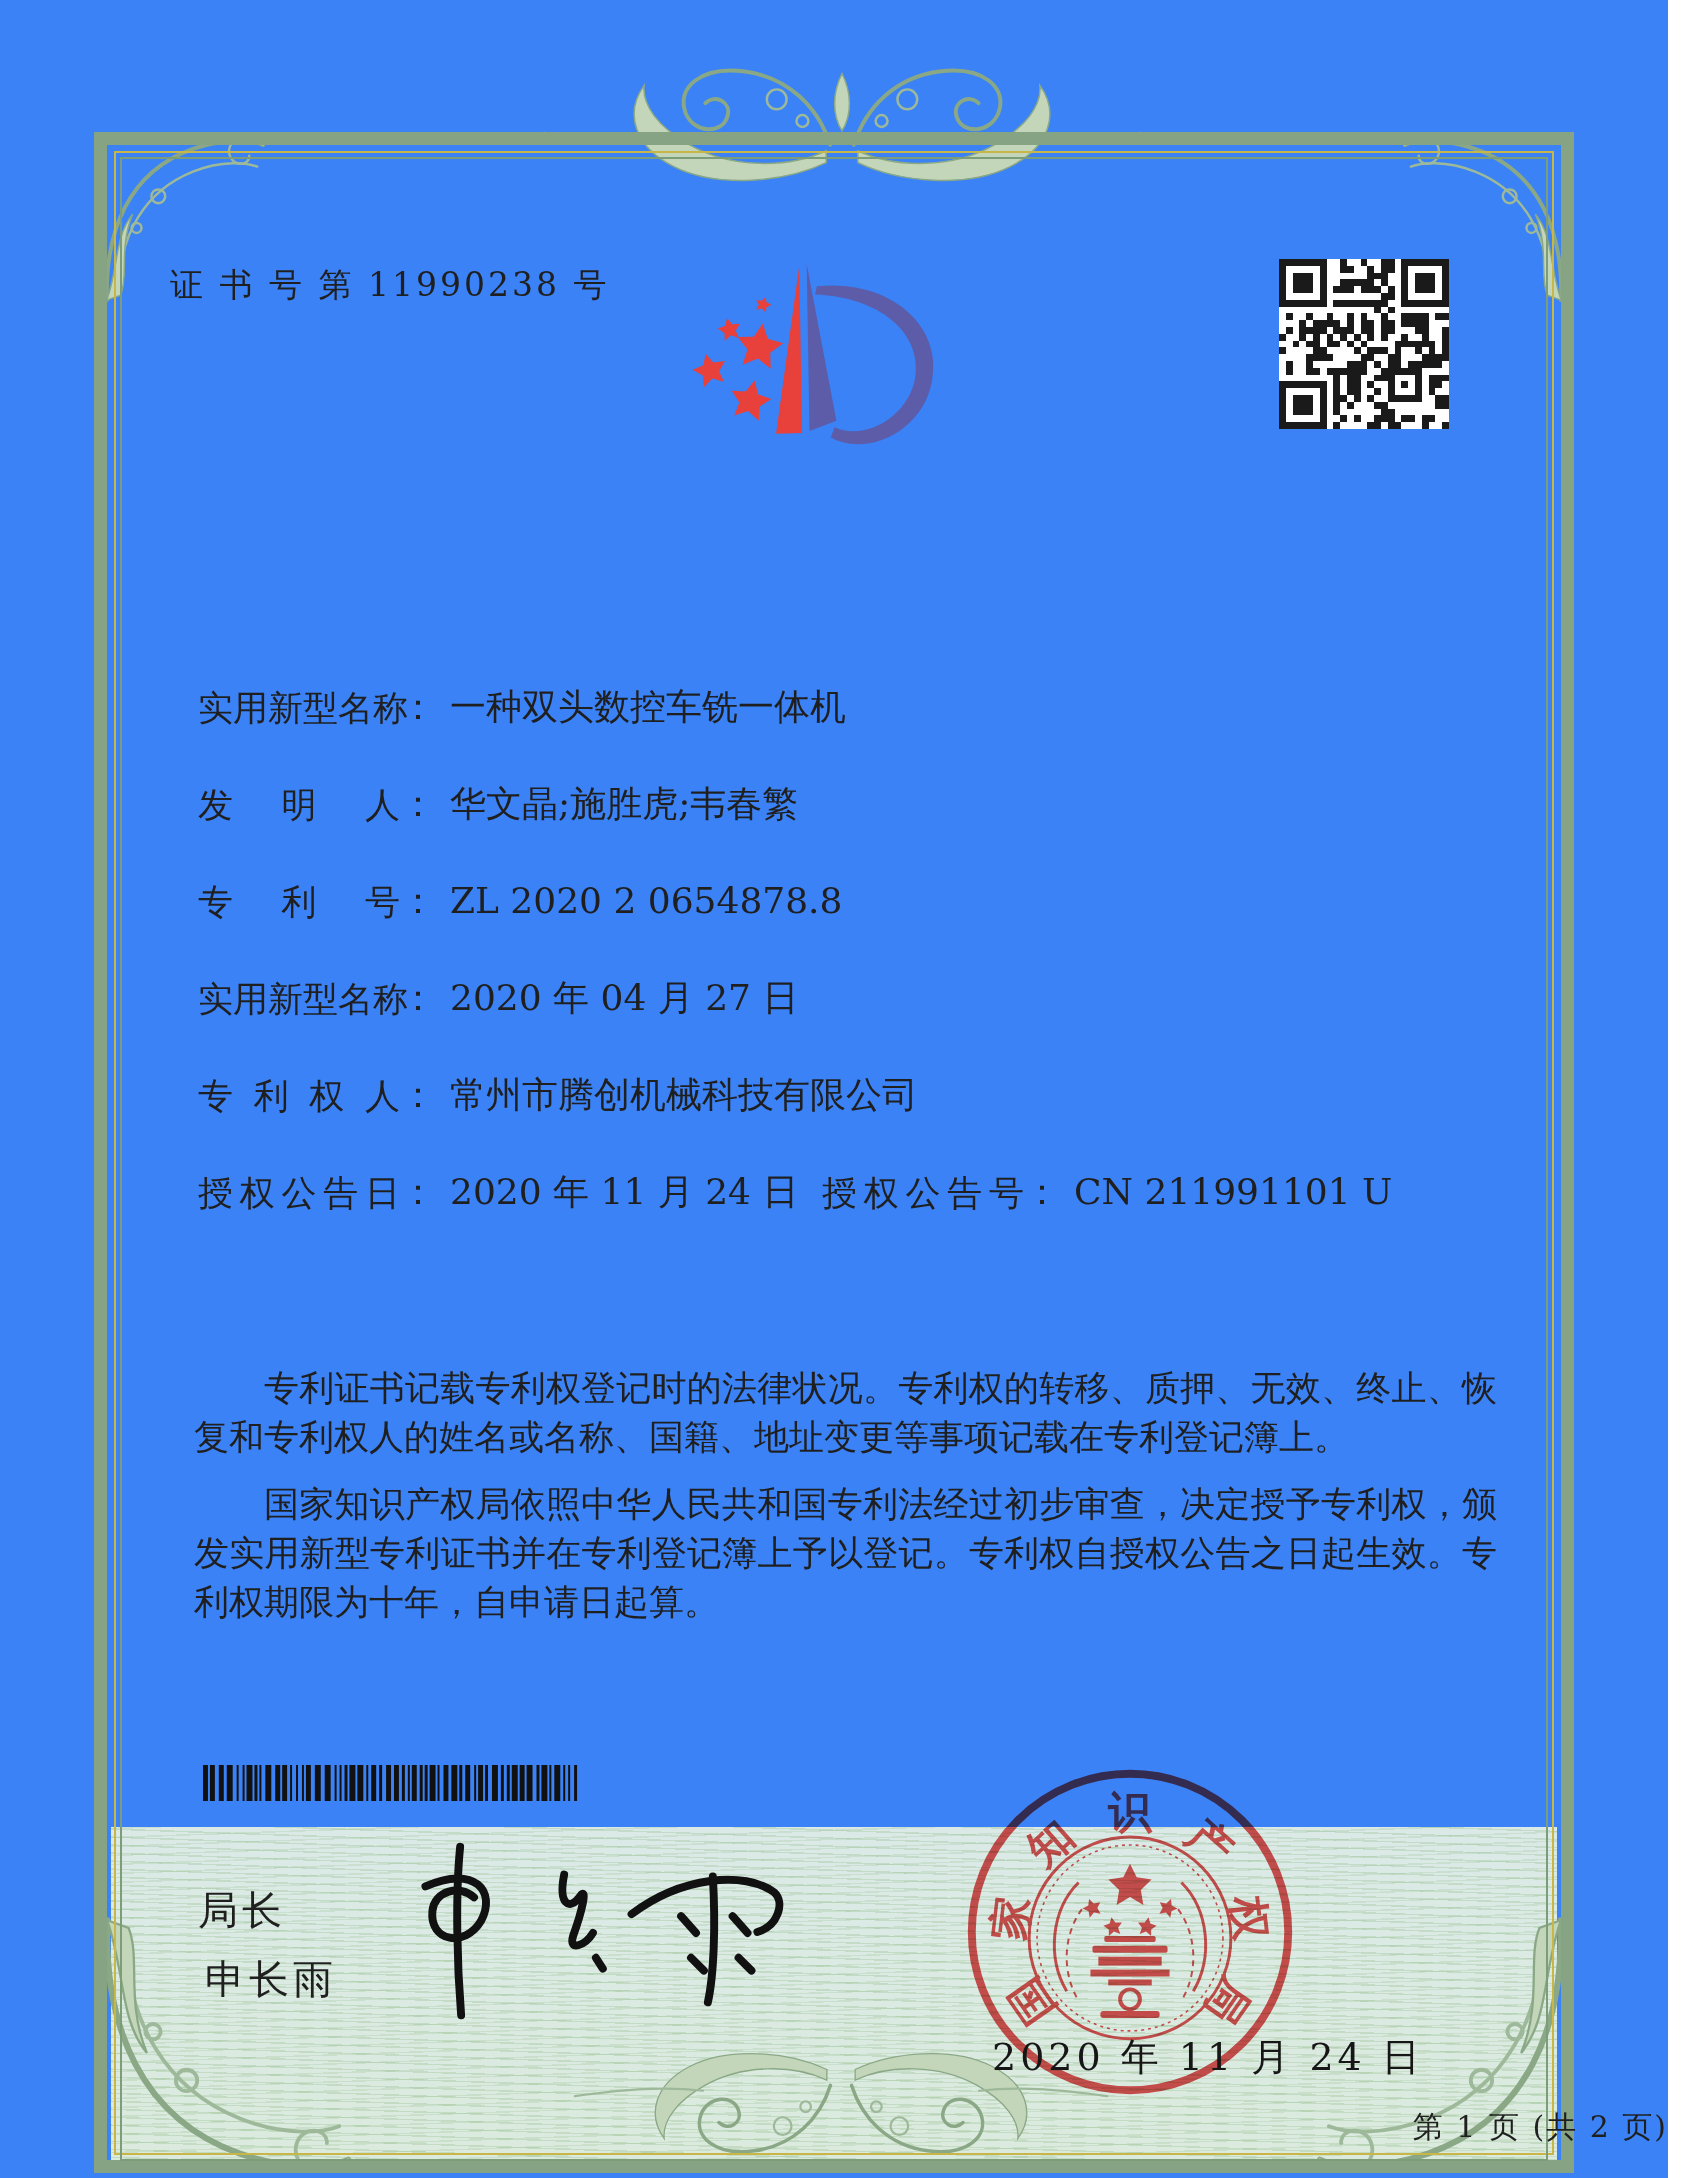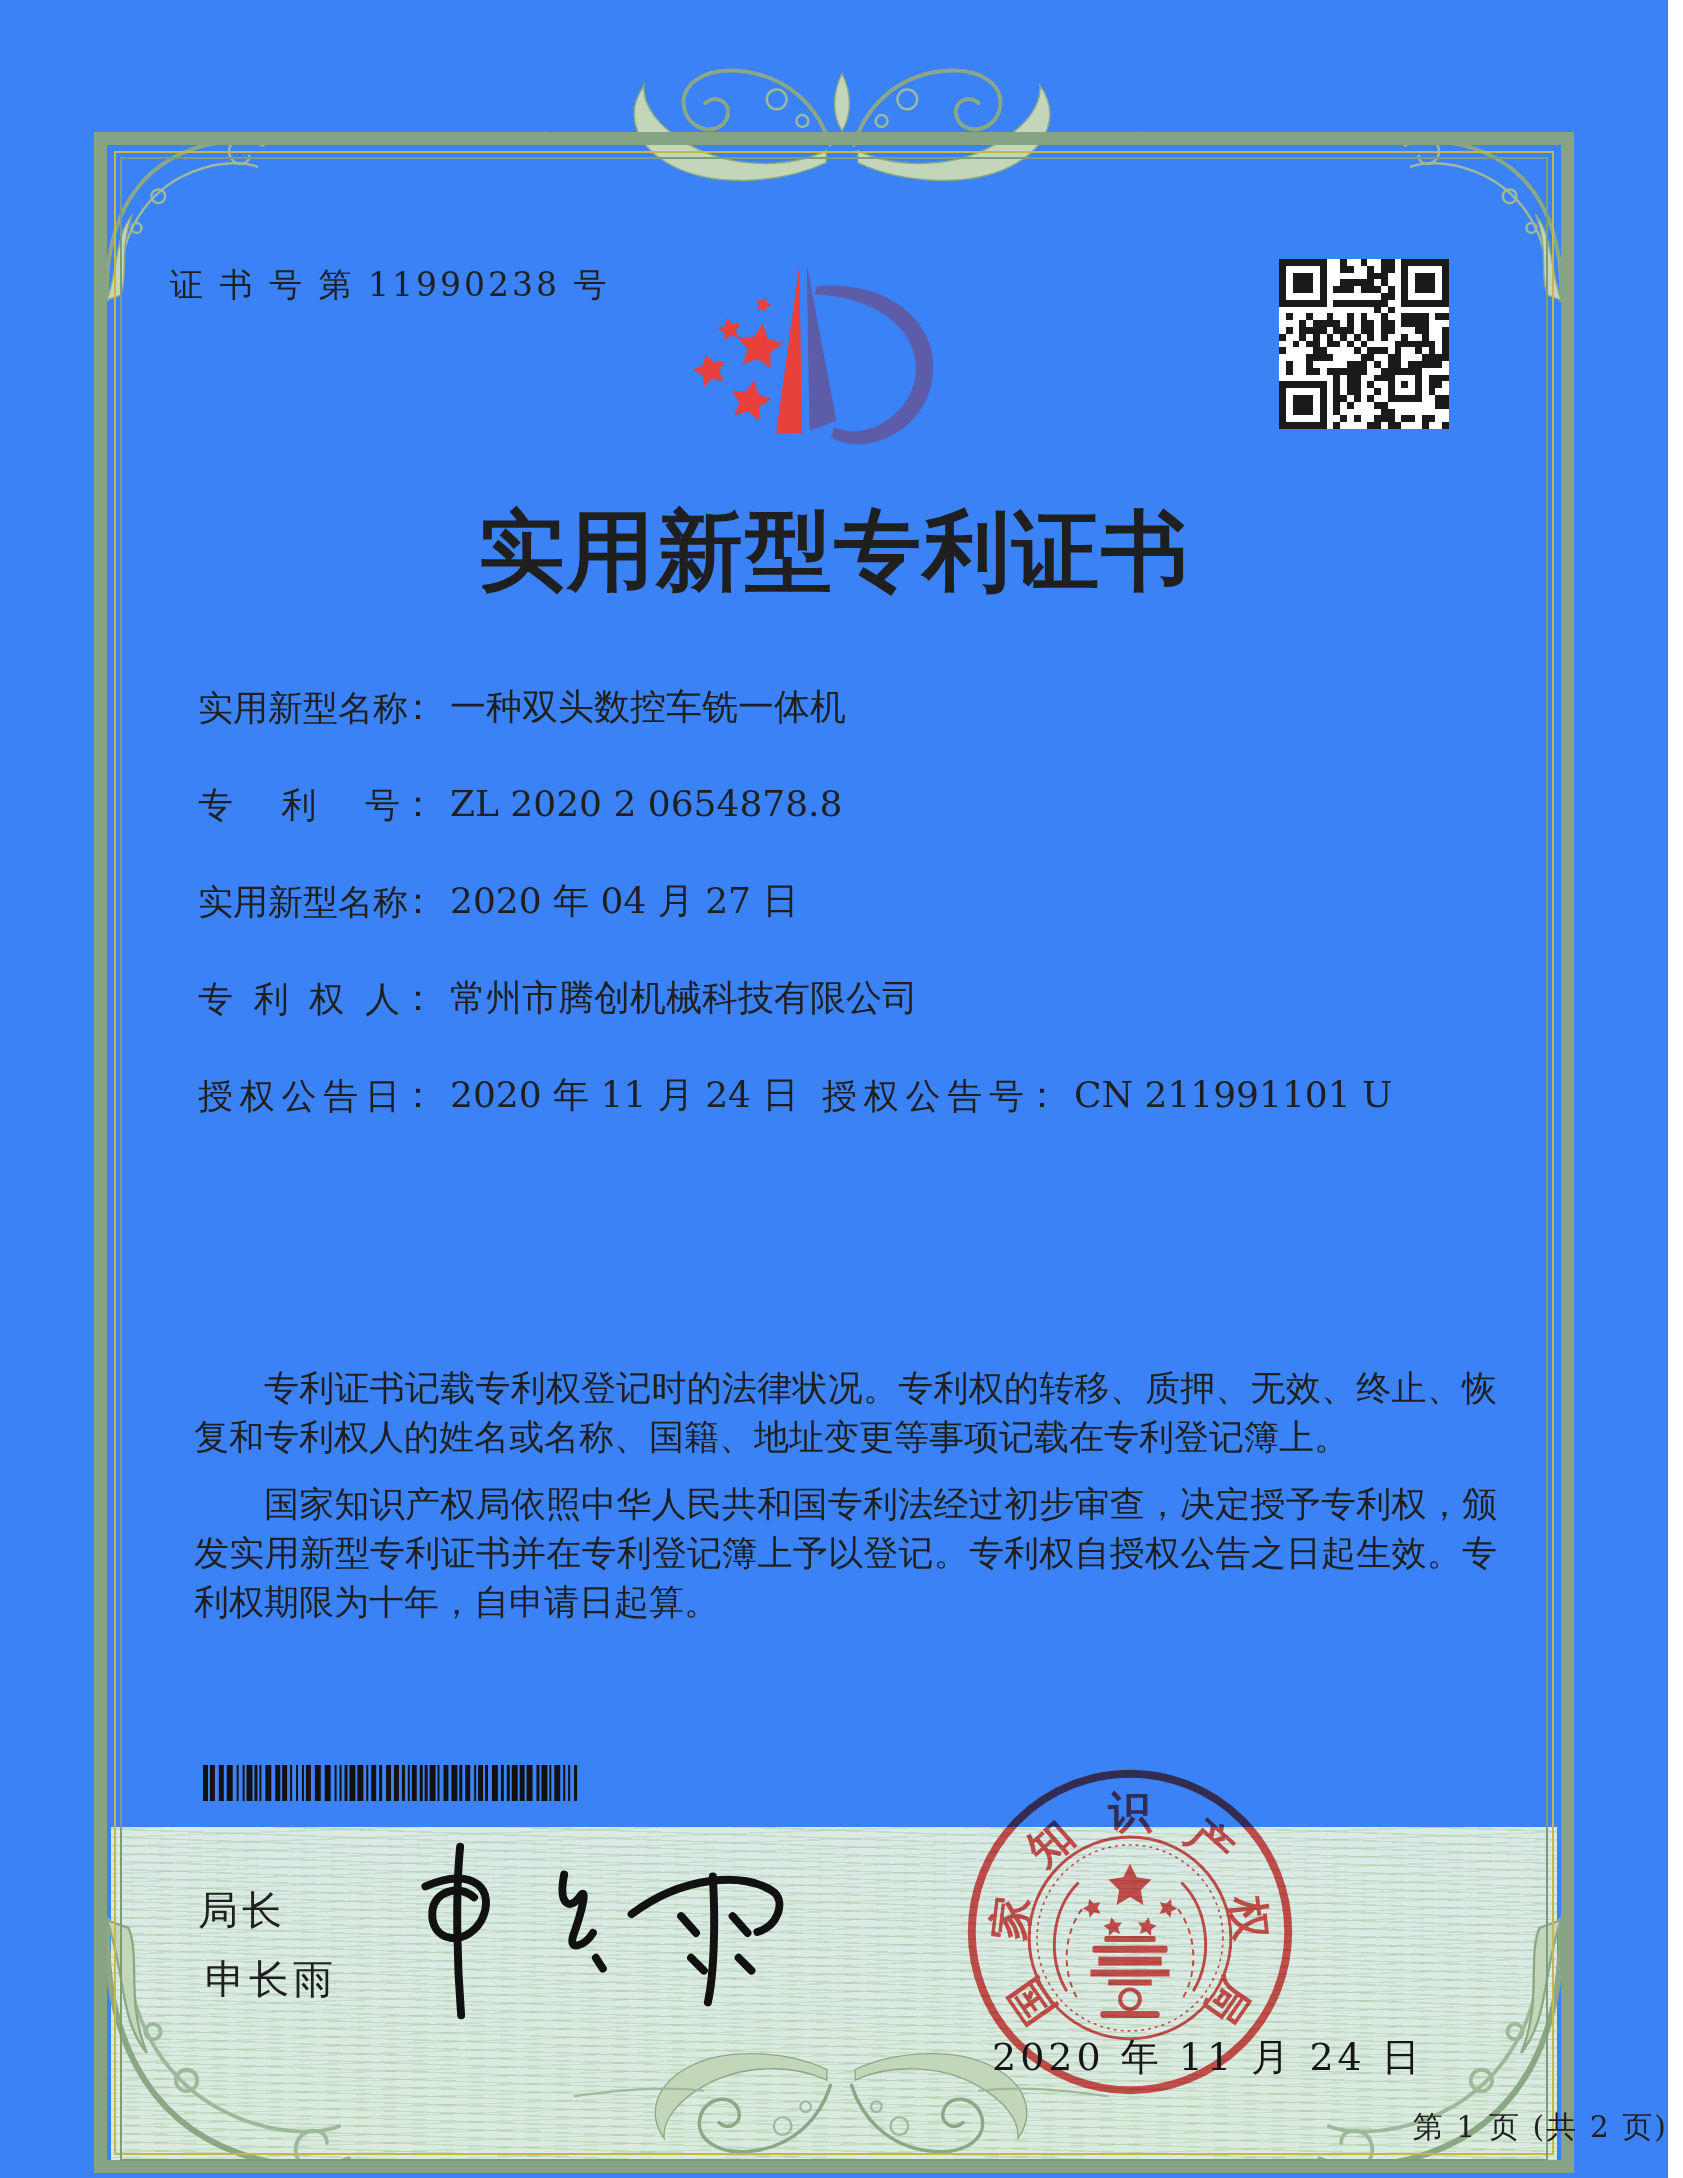--- a/index.html
+++ b/index.html
@@ -342,25 +342,27 @@
       <rect x="22" y="23" width="1" height="1" fill="#1a1a1a"></rect>
       <rect x="8" y="24" width="1" height="1" fill="#1a1a1a"></rect>
       <rect x="13" y="24" width="1" height="1" fill="#1a1a1a"></rect>
       <rect x="14" y="24" width="1" height="1" fill="#1a1a1a"></rect>
       <rect x="16" y="24" width="1" height="1" fill="#1a1a1a"></rect>
       <rect x="17" y="24" width="1" height="1" fill="#1a1a1a"></rect>
       <rect x="21" y="24" width="1" height="1" fill="#1a1a1a"></rect>
       <rect x="24" y="24" width="1" height="1" fill="#1a1a1a"></rect>
     </svg>
 
-  <div class="title">实用新型专利证书</div>
 
   <div class="fields">
     <div class="frow">
       <span class="flabel">实用新型名称</span><span class="colon">：</span><span class="fvalue">一种双头数控车铣一体机</span>
+    </div>
+    <div class="frow">
+      <span class="flabel">发明人</span><span class="colon">：</span><span class="fvalue">华文晶;施胜虎;韦春繁</span>
     </div>
     <div class="frow">
       <span class="flabel">专利号</span><span class="colon">：</span><span class="fvalue">ZL 2020 2 0654878.8</span>
     </div>
     <div class="frow">
       <span class="flabel">实用新型名称</span><span class="colon">：</span><span class="fvalue">2020 年 04 月 27 日</span>
     </div>
     <div class="frow">
       <span class="flabel">专利权人</span><span class="colon">：</span><span class="fvalue">常州市腾创机械科技有限公司</span>
     </div>

